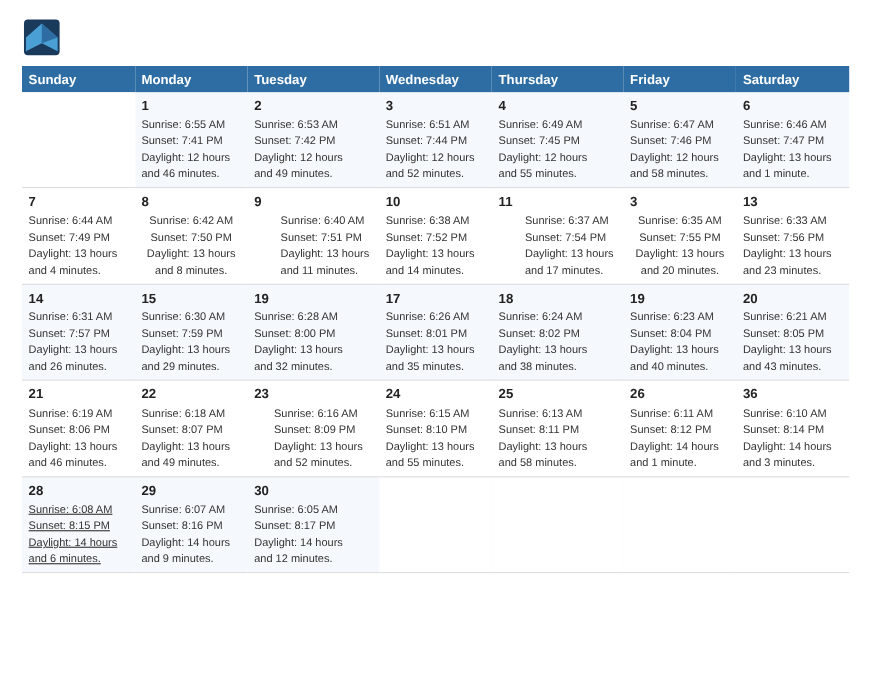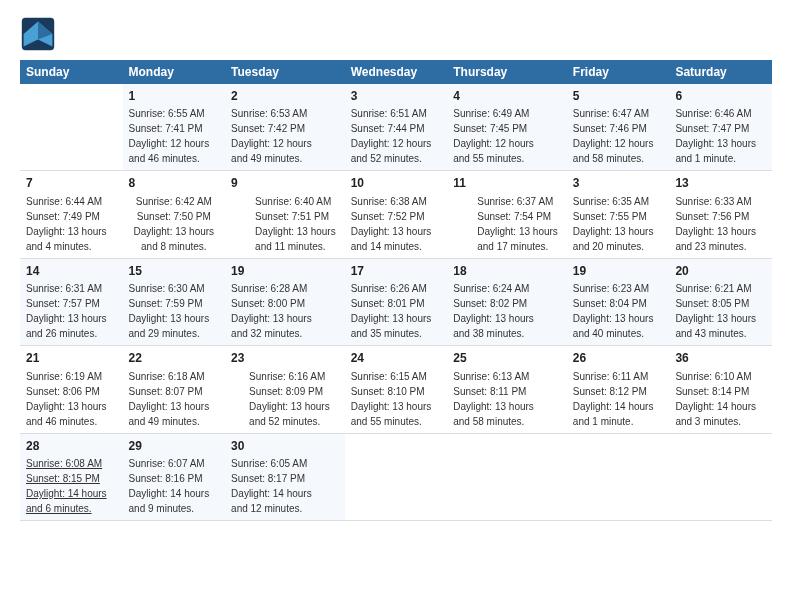--- a/index.html
+++ b/index.html
@@ -201,21 +201,21 @@
           </td>
           <td>
             <span class="day-num">11</span>
             <div class="day-info" style="white-space: pre-line; margin-left: 24px;">Sunrise: 6:37 AM
 Sunset: 7:54 PM
 Daylight: 13 hours
 and 17 minutes.</div>
           </td>
           <td>
             <span class="day-num">3</span>
-            <div class="day-info" style="white-space: pre-line;">Sunrise: 6:35 AM
+            <div class="day-info" style="white-space: pre-line; text-align: center;">Sunrise: 6:35 AM
 Sunset: 7:55 PM
 Daylight: 13 hours
 and 20 minutes.</div>
           </td>
           <td>
             <span class="day-num">13</span>
             <div class="day-info" style="white-space: pre-line;">Sunrise: 6:33 AM
 Sunset: 7:56 PM
 Daylight: 13 hours
 and 23 minutes.</div>

